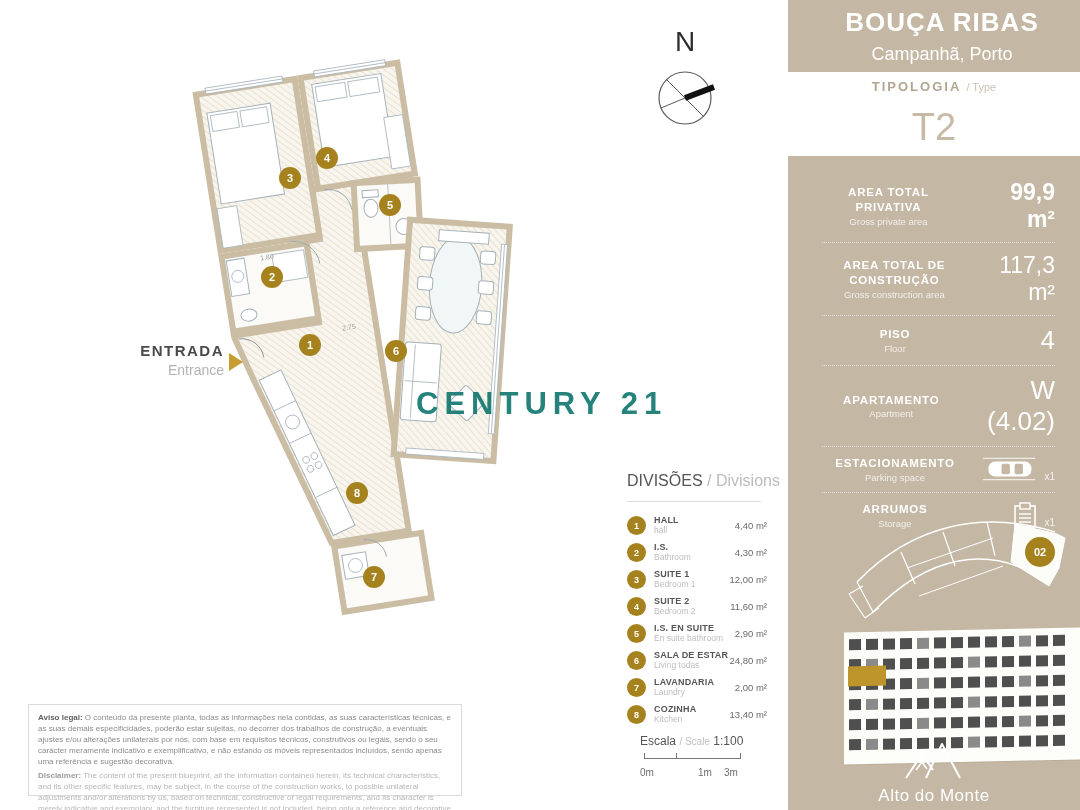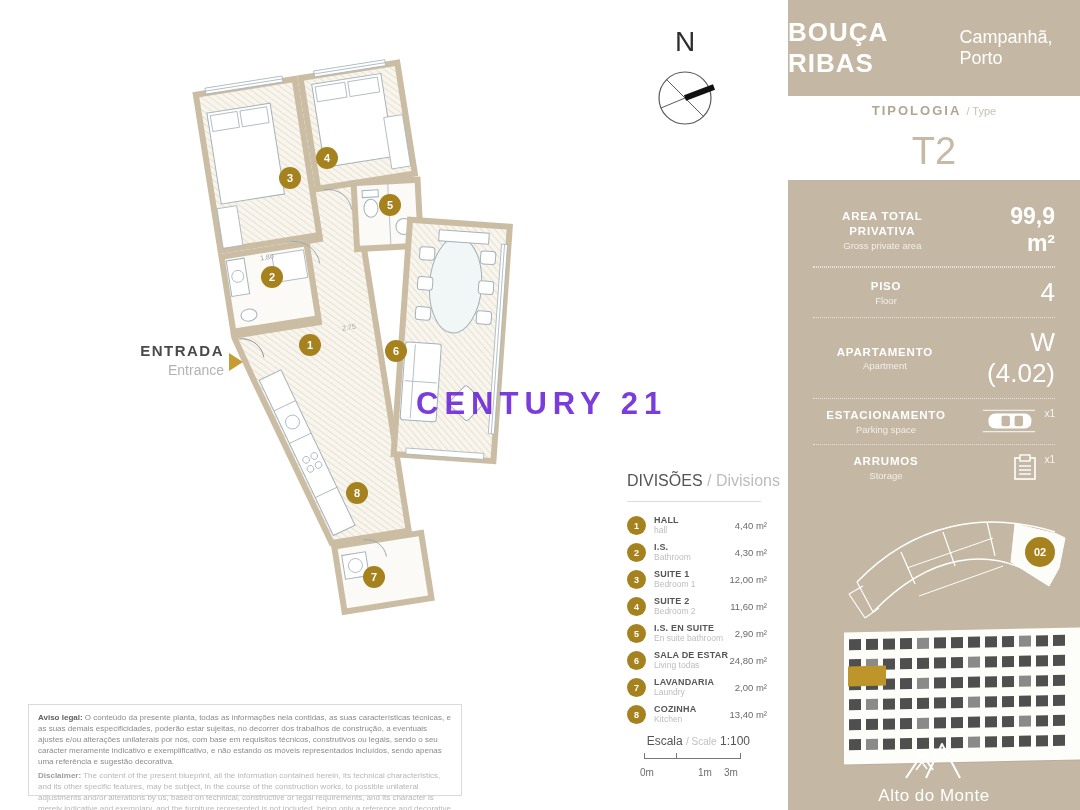--- a/index.html
+++ b/index.html
@@ -19,21 +19,21 @@
   
   .plan-area{position:absolute;left:0;top:0;width:788px;height:810px;background:#fff;}
   .plan-svg{position:absolute;left:187px;top:90px;transform:rotate(-9deg);transform-origin:0 0;}
   .marker{
     position:absolute;width:22px;height:22px;border-radius:50%;
     background:var(--gold);color:#fff;font-size:11px;font-weight:700;
     display:flex;align-items:center;justify-content:center;z-index:5;
   }
   .watermark{
     position:absolute;left:416px;top:386px;z-index:6;
-    font-size:31px;font-weight:700;letter-spacing:6px;color:#6d28d9;opacity:.9;white-space:nowrap;
+    font-size:31px;font-weight:700;letter-spacing:6px;color:#0f766e;opacity:.9;white-space:nowrap;
   }
   .north{position:absolute;left:650px;top:26px;width:70px;height:110px;}
   .north .n-label{position:absolute;left:50%;transform:translateX(-50%);top:0;font-size:28px;font-weight:500;color:#2e2e2e;}
   .entrance{position:absolute;left:138px;top:342px;width:110px;}
   .entrance .pt{font-size:15px;font-weight:600;letter-spacing:1.5px;color:#4a4a4a;text-align:right;width:86px;}
   .entrance .en{font-size:14px;color:#b3b3b3;text-align:right;width:86px;margin-top:3px;}
   .entrance .tri{
     position:absolute;left:91px;top:11px;width:0;height:0;
     border-top:9px solid transparent;border-bottom:9px solid transparent;
     border-left:14px solid #c59d33;
@@ -47,55 +47,55 @@
   .div-num{
     width:19px;height:19px;border-radius:50%;background:var(--gold);color:#fff;
     font-size:9px;font-weight:700;display:flex;align-items:center;justify-content:center;flex:0 0 19px;
   }
   .div-names{margin-left:8px;flex:1;line-height:1.15;}
   .div-pt{font-size:9px;font-weight:700;color:#565656;letter-spacing:.2px;}
   .div-en{font-size:8.5px;color:#bdbdbd;}
   .div-area{font-size:9.5px;color:#6a6a6a;white-space:nowrap;}
   
   .scale{position:absolute;left:640px;top:734px;width:110px;}
-  .scale-title{font-size:12px;color:#555;text-align:right;white-space:nowrap;}
+  .scale-title{font-size:12px;color:#555;text-align:left;white-space:nowrap;}
   .scale-title .lt{color:#c0c0c0;font-size:10px;}
   .scale-title .val{color:#555;}
   .scale-bar{position:relative;margin-top:10px;height:6px;border-top:1px solid #777;width:97px;margin-left:4px;}
   .scale-bar .tick{position:absolute;top:-6px;width:1px;height:6px;background:#777;}
   .scale-labels{position:relative;height:12px;margin-top:3px;width:97px;margin-left:4px;font-size:10px;color:#6e6e6e;}
   .scale-labels span{position:absolute;top:0;}
   
   .disclaimer{
     position:absolute;left:28px;top:704px;width:434px;height:92px;
     border:1px solid #dadada;padding:7px 9px;line-height:11px;
   }
   .disc-pt{font-size:8px;color:#8b8b8b;}
   .disc-pt b{color:#5f5f5f;}
   .disc-en{font-size:8px;color:#b7b7b7;margin-top:3px;}
   .disc-en b{color:#9d9d9d;}
   
   .sidebar{position:absolute;left:788px;top:0;width:292px;height:810px;background:var(--beige);}
-  .sb-header{height:96px;display:flex;align-items:center;justify-content:center;gap:6px;}
+  .sb-header{height:72px;display:flex;flex-direction:column;align-items:center;justify-content:center;gap:6px;padding-left:16px;}
   .sb-title{color:#fff;font-size:26px;font-weight:700;letter-spacing:1px;}
   .sb-loc{color:#fff;font-size:18px;font-weight:400;}
   .sb-type{height:84px;background:#fff;display:flex;flex-direction:column;align-items:center;justify-content:center;}
   .type-label{font-size:13px;font-weight:600;letter-spacing:2px;color:#b2a691;}
   .type-label .lt{font-size:11px;letter-spacing:0;color:#cbc2b1;font-weight:400;}
   .type-value{font-size:38px;color:#c6baa7;font-weight:500;margin-top:12px;}
-  .sb-details{padding:14px 25px 0 25px;}
+  .sb-details{padding:14px 25px 0 34px;}
   .d-row{display:flex;align-items:center;justify-content:space-between;padding:9px 0;}
   .d-labels{width:146px;text-align:center;}
   .d-pt{font-size:11.5px;font-weight:600;letter-spacing:.8px;color:#fff;line-height:1.3;}
   .d-en{font-size:9.5px;color:rgba(255,255,255,.78);margin-top:1px;}
   .d-val{color:#fff;font-size:23px;text-align:right;}
   .d-val.bold{font-weight:700;margin-left:28px;}
   .d-val.light{font-weight:300;}
   .d-val.big{font-size:26px;font-weight:300;}
-  .d-icon-wrap{display:flex;align-items:flex-start;gap:7px;}
+  .d-icon-wrap{display:flex;align-items:flex-end;gap:7px;}
   .d-count{font-size:10px;color:rgba(255,255,255,.85);}
   .dots{border-top:1px dotted rgba(255,255,255,.6);}
   .site-plan{position:absolute;left:55px;top:490px;}
   .building{
     position:absolute;left:56px;top:630px;width:236px;height:132px;
     background:#fdfdfa;transform:skewY(-1.2deg);box-shadow:0 1px 0 rgba(0,0,0,.05);
     padding:7px 5px;overflow:hidden;
   }
   .b-row{display:flex;gap:5px;margin-bottom:9px;}
   .b-win{width:12px;height:11px;background:#4f4f4f;}
@@ -350,20 +350,27 @@
   <div class="sb-details">
     <div class="d-row">
       <div class="d-labels">
         <div class="d-pt">AREA TOTAL PRIVATIVA</div>
         <div class="d-en">Gross private area</div>
       </div>
       <div class="d-val bold">99,9 m²</div>
     </div>
     <div class="dots"></div>
 
+    <div class="d-row">
+      <div class="d-labels">
+        <div class="d-pt">AREA TOTAL DE CONSTRUÇÃO</div>
+        <div class="d-en">Gross construction area</div>
+      </div>
+      <div class="d-val light">117,3 m²</div>
+    </div>
     <div class="dots"></div>
 
     <div class="d-row">
       <div class="d-labels">
         <div class="d-pt">PISO</div>
         <div class="d-en">Floor</div>
       </div>
       <div class="d-val big">4</div>
     </div>
     <div class="dots"></div>

